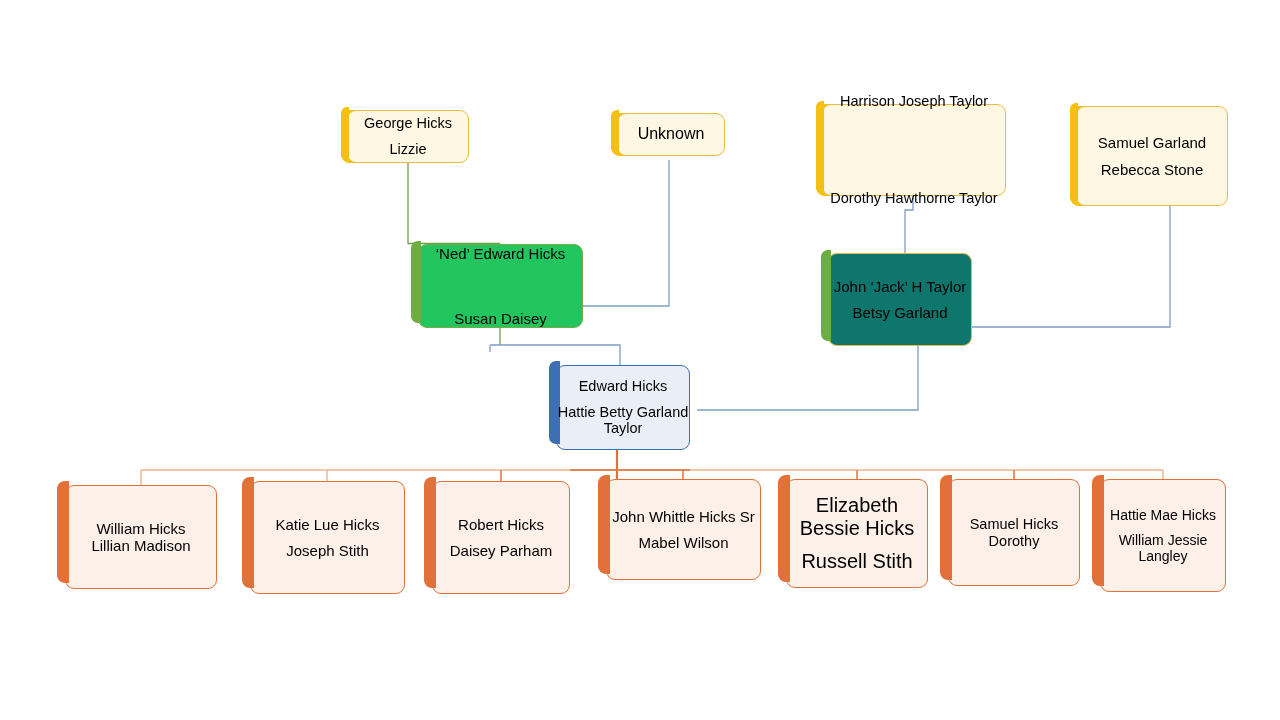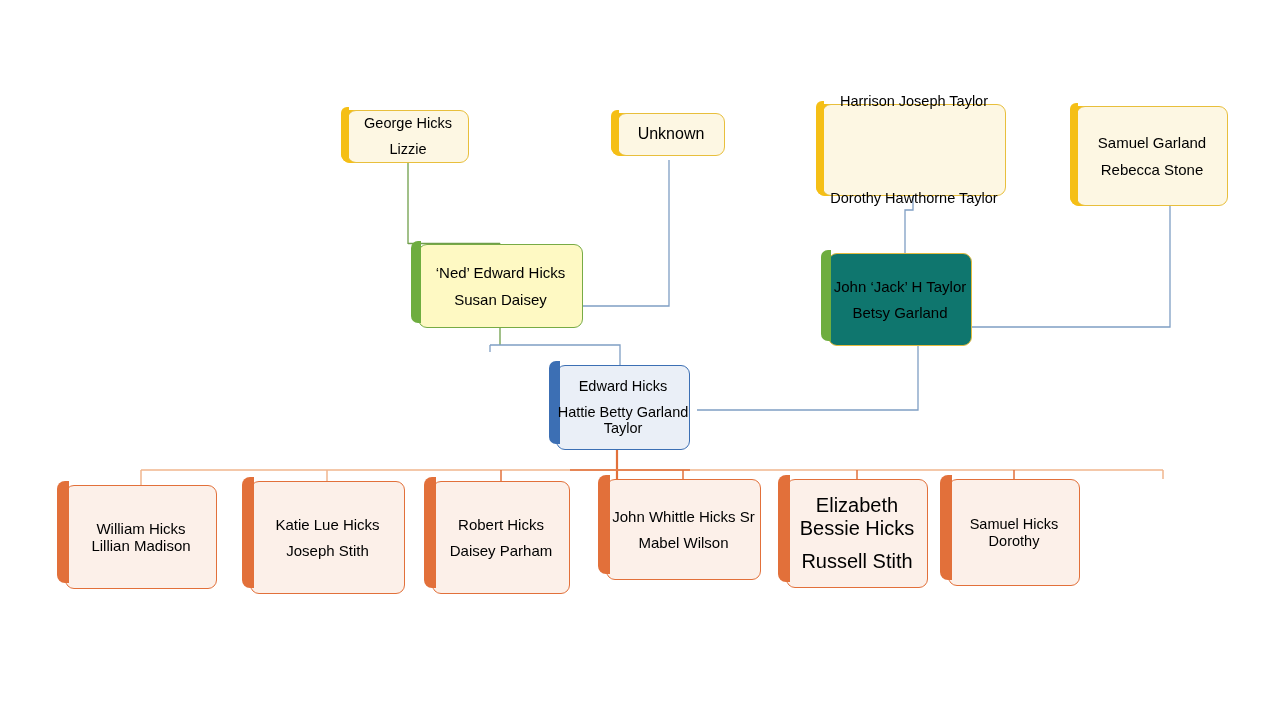--- a/index.html
+++ b/index.html
@@ -56,22 +56,23 @@
     position: absolute;
     left: -7px; top: -4px;
     width: 8px; bottom: 4px;
     background: #f5bf16;
     border-radius: 6px 0 0 6px;
     z-index: -1;
   }
 
   
   .style-green {
-    background: #fef9c3;
+    background: #22c55e;
     border: 1.4px solid #77ab45;
+    justify-content: space-between;
   }
   .style-green::before {
     content: "";
     position: absolute;
     left: -8px; top: -4px;
     width: 10px; bottom: 4px;
     background: #6ead3f;
     border-radius: 7px 0 0 7px;
     z-index: -1;
   }
@@ -211,13 +212,18 @@
       <span class="line">Mabel Wilson</span>
     </div>
     <div class="node style-orange" style="left: 786px; top: 479px; width: 142px; height: 109px; font-size: 20px; text-align: center;">
       <span class="line">Elizabeth Bessie Hicks</span>
       <div class="pair-gap"></div>
       <span class="line">Russell Stith</span>
     </div>
     <div class="node style-orange" style="left: 948px; top: 479px; width: 132px; height: 107px; font-size: 14.5px;">
       <span class="line">Samuel Hicks Dorothy</span>
     </div>
+    <div class="node style-orange" style="left: 1100px; top: 479px; width: 126px; height: 113px; font-size: 14px;">
+      <span class="line">Hattie Mae Hicks</span>
+      <div class="pair-gap"></div>
+      <span class="line">William Jessie Langley</span>
+    </div>
   </div>
 
 </body></html>

